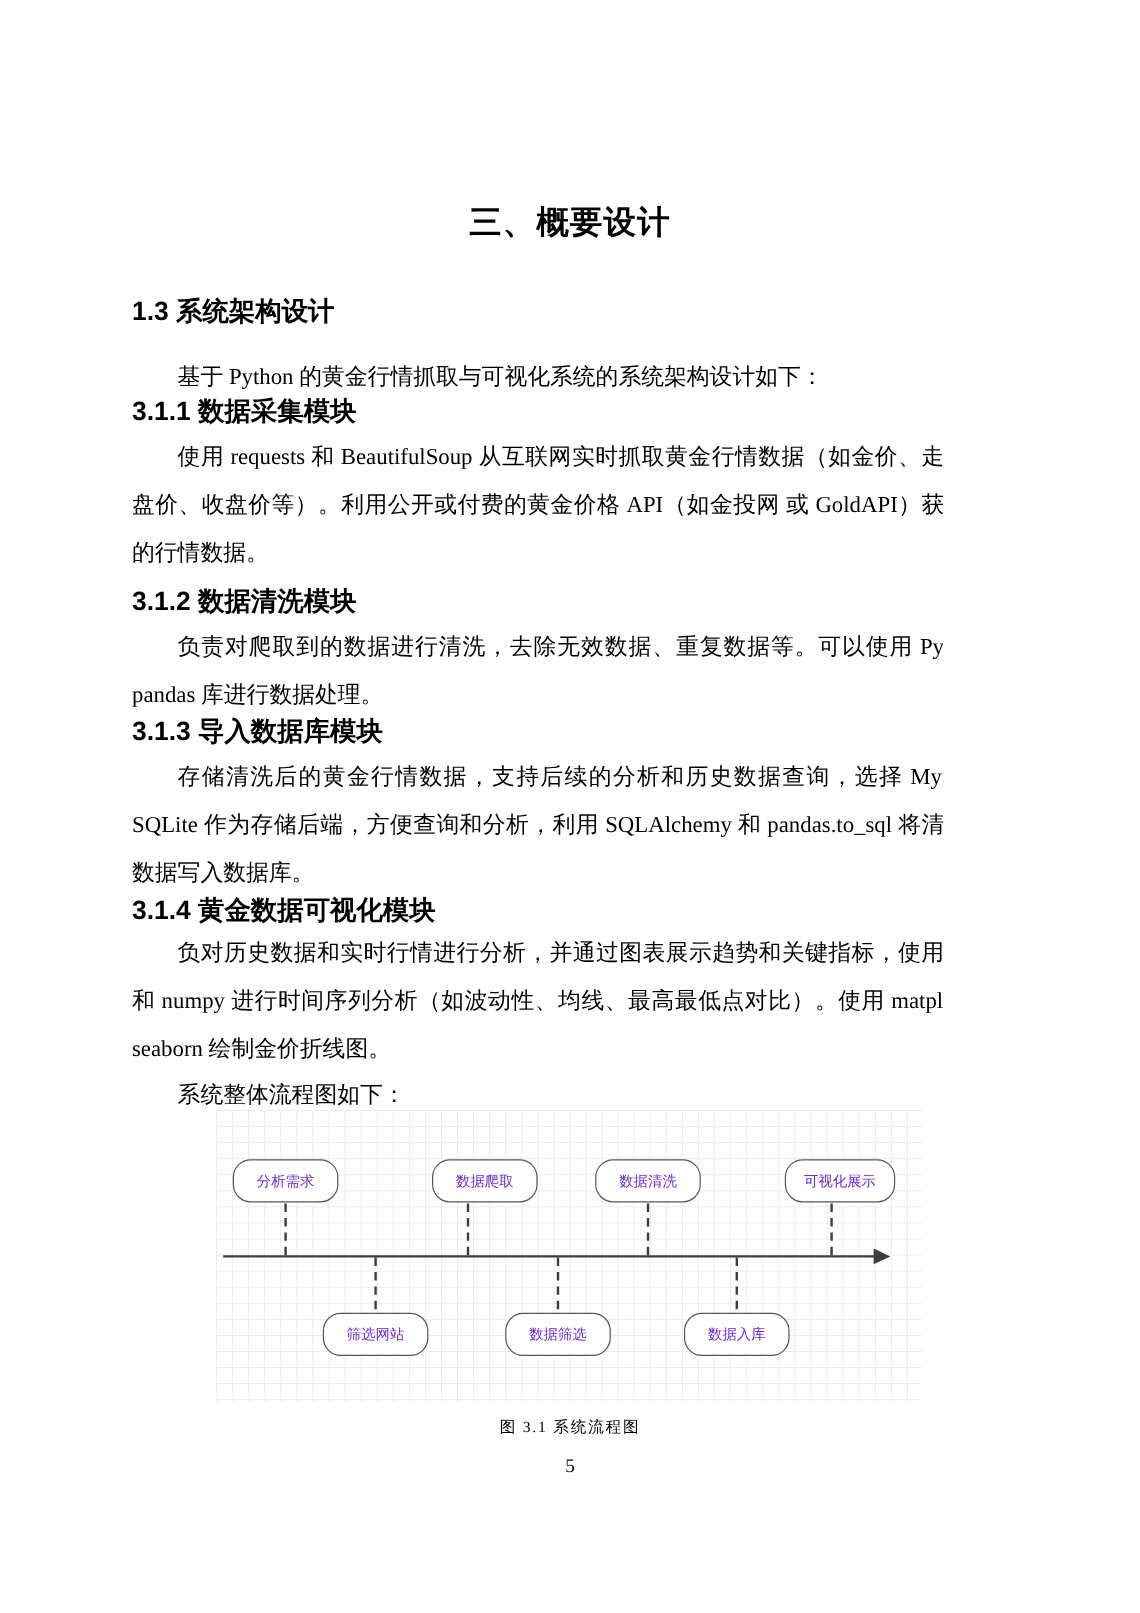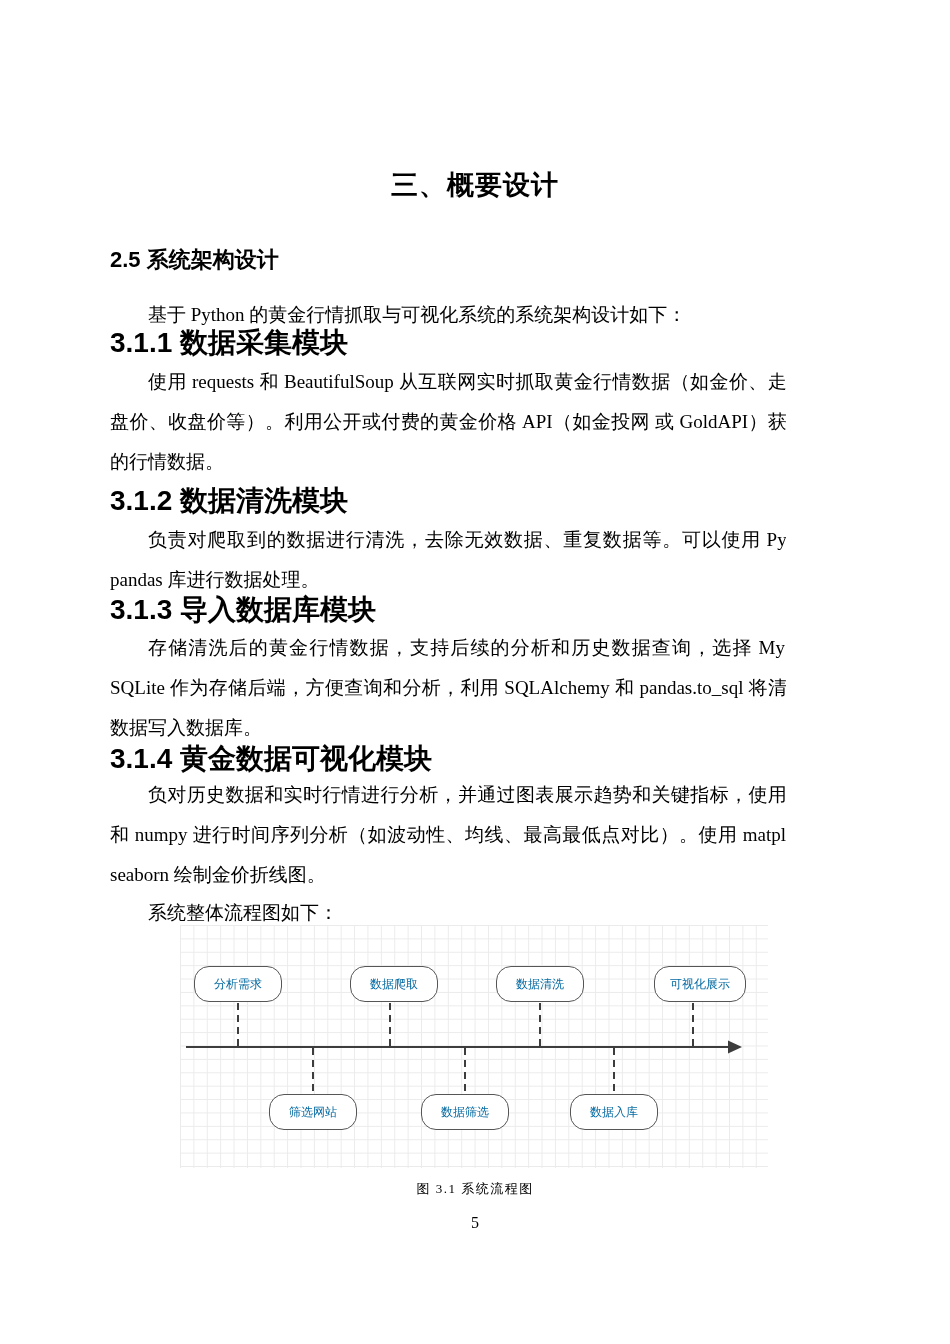--- a/index.html
+++ b/index.html
@@ -19,21 +19,21 @@
     font-weight:700;font-size:27px;line-height:44px;
     letter-spacing:1px;
   }
   .h2{
     top:243px;
     font-family:"Liberation Sans","DejaVu Sans",sans-serif;
     font-weight:700;font-size:22px;line-height:34px;
   }
   .h3{
     font-family:"Liberation Sans","DejaVu Sans",sans-serif;
-    font-weight:700;font-size:28px;line-height:30px;
+    font-weight:700;font-size:22px;line-height:30px;
   }
   .body-p{
     font-size:19px;line-height:40px;
     text-align:justify;
     text-indent:2em;
     margin:0;
   }
   .h3-311{top:328px;}
   .p-311{top:362px;}
   .h3-312{top:486px;}
@@ -55,40 +55,40 @@
   }
   .diagram svg{position:absolute;left:0;top:0;}
   .flow-node{
     position:absolute;
     height:36px;width:88px;
     background:#fff;
     border:1.5px solid #565656;
     border-radius:15px;
     display:flex;align-items:center;justify-content:center;
     font-family:"Liberation Sans","DejaVu Sans",sans-serif;
-    font-size:12px;color:#0369a1;
+    font-size:12px;color:#6d28d9;
     box-sizing:border-box;
   }
   .caption{
     left:0;width:950px;top:1180px;
     text-align:center;font-size:13px;letter-spacing:1.5px;
   }
   .pageno{
     left:0;width:950px;top:1214px;
     text-align:center;font-size:16px;
   }
 </style>
 </head>
 <body>
 
 <div class="page">
 
   <div class="abs chapter-title">三、概要设计</div>
 
-  <div class="abs h2">2.5 系统架构设计</div>
+  <div class="abs h2">1.3 系统架构设计</div>
   <p class="abs body-p p-intro">基于 Python 的黄金行情抓取与可视化系统的系统架构设计如下：</p>
 
   <div class="abs h3 h3-311">3.1.1 数据采集模块</div>
   <p class="abs body-p p-311">使用 requests 和 BeautifulSoup 从互联网实时抓取黄金行情数据（如金价、走势、开盘价、收盘价等）。利用公开或付费的黄金价格 API（如金投网 或 GoldAPI）获取准确的行情数据。</p>
 
   <div class="abs h3 h3-312">3.1.2 数据清洗模块</div>
   <p class="abs body-p p-312">负责对爬取到的数据进行清洗，去除无效数据、重复数据等。可以使用 Python 的 pandas 库进行数据处理。</p>
 
   <div class="abs h3 h3-313">3.1.3 导入数据库模块</div>
   <p class="abs body-p p-313">存储清洗后的黄金行情数据，支持后续的分析和历史数据查询，选择 MySQL 或 SQLite 作为存储后端，方便查询和分析，利用 SQLAlchemy 和 pandas.to_sql 将清洗后的数据写入数据库。</p>
@@ -108,21 +108,21 @@
       <line x1="210" y1="78" x2="210" y2="121" stroke="#3d3d3d" stroke-width="2" stroke-dasharray="7 5"></line>
       <line x1="360" y1="78" x2="360" y2="121" stroke="#3d3d3d" stroke-width="2" stroke-dasharray="7 5"></line>
       <line x1="513" y1="78" x2="513" y2="121" stroke="#3d3d3d" stroke-width="2" stroke-dasharray="7 5"></line>
 
       <line x1="133" y1="123" x2="133" y2="168" stroke="#3d3d3d" stroke-width="2" stroke-dasharray="7 5"></line>
       <line x1="285" y1="123" x2="285" y2="168" stroke="#3d3d3d" stroke-width="2" stroke-dasharray="7 5"></line>
       <line x1="434" y1="123" x2="434" y2="168" stroke="#3d3d3d" stroke-width="2" stroke-dasharray="7 5"></line>
     </svg>
 
     <div class="flow-node" style="left:14px;top:41px;">分析需求</div>
-    <div class="flow-node" style="left:170px;top:41px;text-align:right;">数据爬取</div>
+    <div class="flow-node" style="left:180px;top:41px;text-align:right;">数据爬取</div>
     <div class="flow-node" style="left:316px;top:41px;text-align:right;">数据清洗</div>
     <div class="flow-node" style="left:474px;top:41px;width:92px;">可视化展示</div>
 
     <div class="flow-node" style="left:89px;top:169px;">筛选网站</div>
     <div class="flow-node" style="left:241px;top:169px;">数据筛选</div>
     <div class="flow-node" style="left:390px;top:169px;">数据入库</div>
   </div>
 
   <div class="abs caption">图 3.1 系统流程图</div>
   <div class="abs pageno">5</div>

